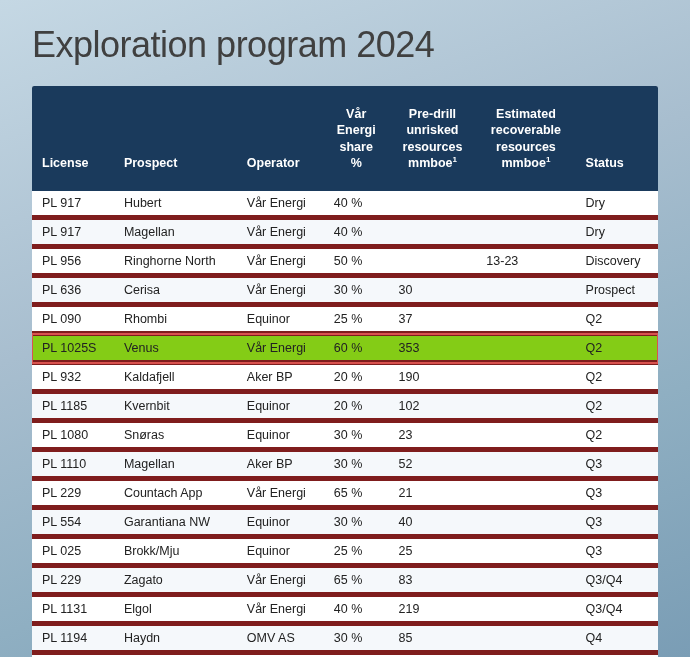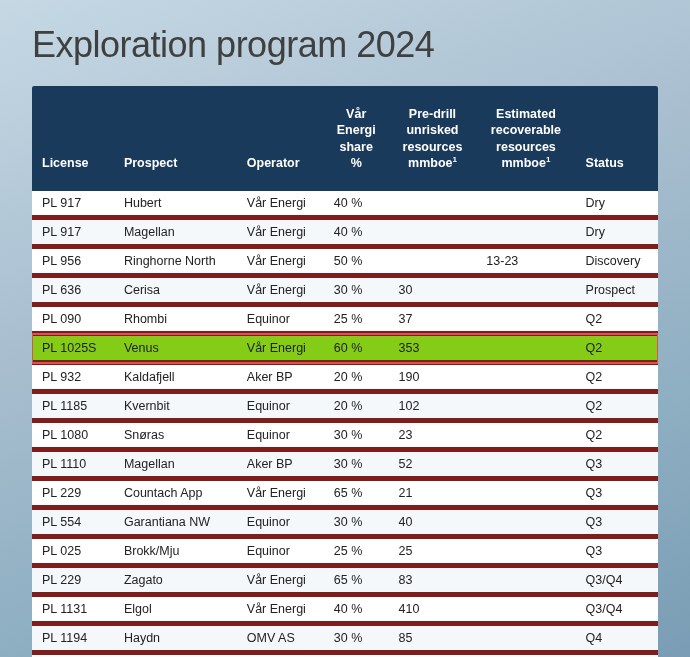--- a/index.html
+++ b/index.html
@@ -288,21 +288,21 @@
             <td class="center">65 %</td>
             <td class="center">83</td>
             <td class="center"></td>
             <td>Q3/Q4</td>
           </tr>
           <tr>
             <td>PL 1131</td>
             <td>Elgol</td>
             <td>Vår Energi</td>
             <td class="center">40 %</td>
-            <td class="center">410</td>
+            <td class="center">219</td>
             <td class="center"></td>
             <td>Q3/Q4</td>
           </tr>
           <tr>
             <td>PL 1194</td>
             <td>Haydn</td>
             <td>OMV AS</td>
             <td class="center">30 %</td>
             <td class="center">85</td>
             <td class="center"></td>

